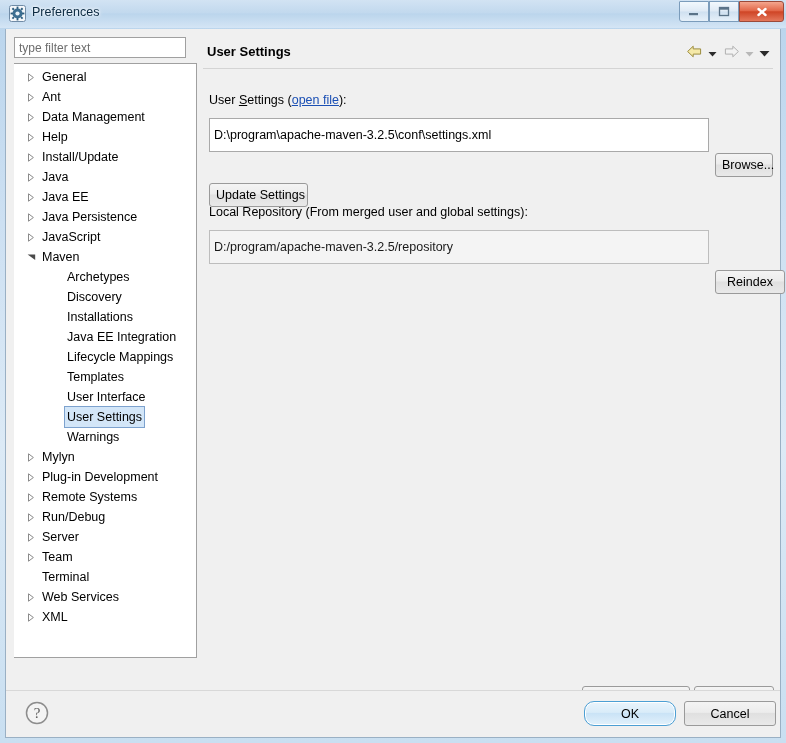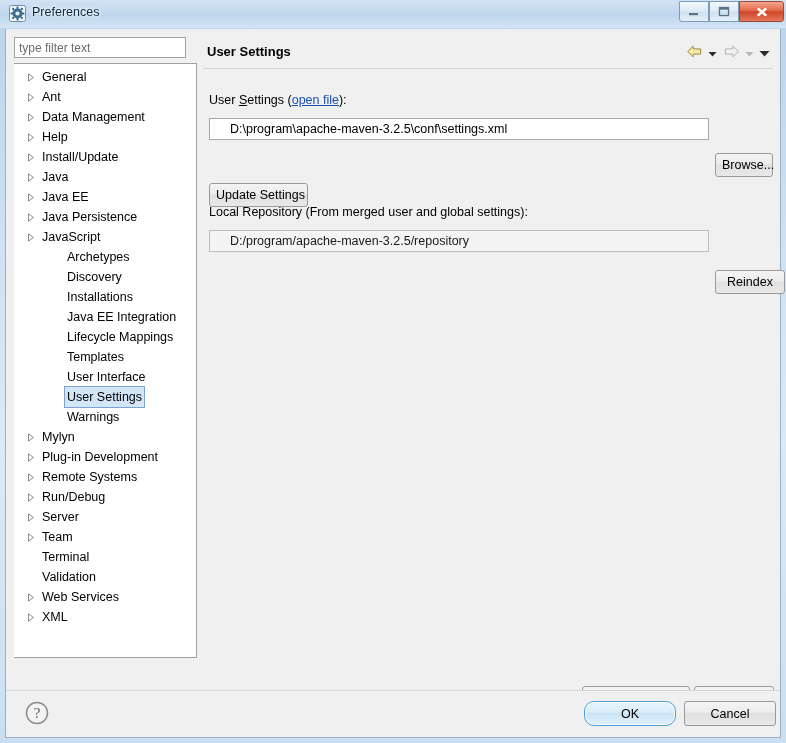--- a/index.html
+++ b/index.html
@@ -199,27 +199,27 @@
 
   .mnem { text-decoration: underline; }
   .weblink {
     color: #1a4fb4;
     text-decoration: underline;
     cursor: pointer;
   }
 
   .path-field {
     position: absolute;
-    height: 22px;
+    height: 34px;
     border: 1px solid #a9a9a9;
     box-sizing: border-box;
     font-family: "Liberation Sans", sans-serif;
     font-size: 12.5px;
     color: #000000;
-    padding: 0 20px;
+    padding: 0 4px;
     outline: none;
   }
   #field-user-settings {
     left: 7px; top: 81px; width: 500px;
     background: #ffffff;
   }
   #field-local-repo {
     left: 7px; top: 193px; width: 500px;
     background: #f4f4f4;
     border-color: #bdbdbd;
@@ -418,20 +418,28 @@
             <span class="tlabel">Java Persistence</span>
           </div>
           <div class="tree-item lvl1">
             <span class="arrow">
               <svg width="8" height="9" viewBox="0 0 8 9">
                 <path d="M1.5 0.8 L6.4 4.5 L1.5 8.2 Z" fill="none" stroke="#8a8a8a" stroke-width="1"></path>
               </svg>
             </span>
             <span class="tlabel">JavaScript</span>
           </div>
+          <div class="tree-item lvl1">
+            <span class="arrow">
+              <svg width="9" height="8" viewBox="0 0 9 8">
+                <path d="M0.6 1.6 L8.2 1.6 L8.2 7.0 Z" fill="#4a4a4a"></path>
+              </svg>
+            </span>
+            <span class="tlabel">Maven</span>
+          </div>
           <div class="tree-item lvl2">
             <span class="tlabel">Archetypes</span>
           </div>
           <div class="tree-item lvl2">
             <span class="tlabel">Discovery</span>
           </div>
           <div class="tree-item lvl2">
             <span class="tlabel">Installations</span>
           </div>
           <div class="tree-item lvl2">
@@ -495,23 +503,20 @@
           <div class="tree-item lvl1">
             <span class="arrow">
               <svg width="8" height="9" viewBox="0 0 8 9">
                 <path d="M1.5 0.8 L6.4 4.5 L1.5 8.2 Z" fill="none" stroke="#8a8a8a" stroke-width="1"></path>
               </svg>
             </span>
             <span class="tlabel">Team</span>
           </div>
           <div class="tree-item lvl1">
             <span class="tlabel">Terminal</span>
-          </div>
-          <div class="tree-item lvl1">
-            <span class="tlabel">Validation</span>
           </div>
           <div class="tree-item lvl1">
             <span class="arrow">
               <svg width="8" height="9" viewBox="0 0 8 9">
                 <path d="M1.5 0.8 L6.4 4.5 L1.5 8.2 Z" fill="none" stroke="#8a8a8a" stroke-width="1"></path>
               </svg>
             </span>
             <span class="tlabel">Web Services</span>
           </div>
           <div class="tree-item lvl1">

